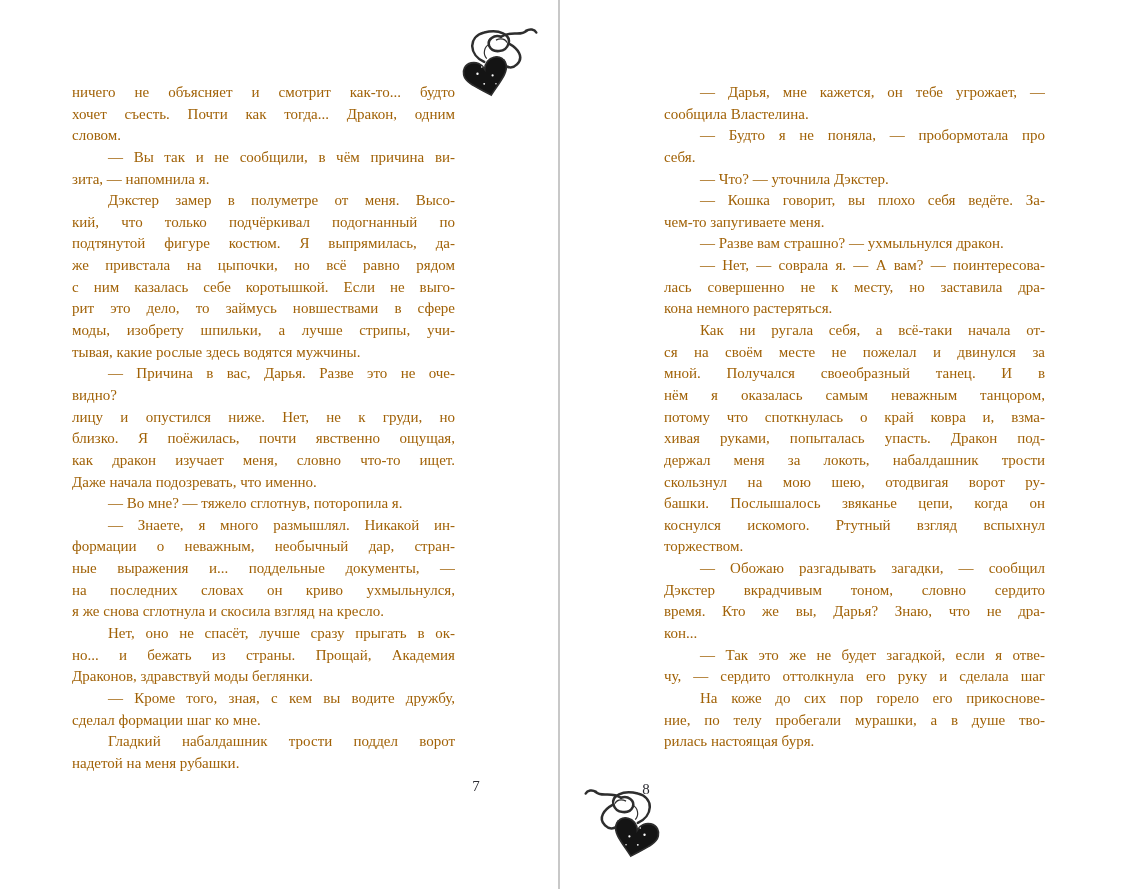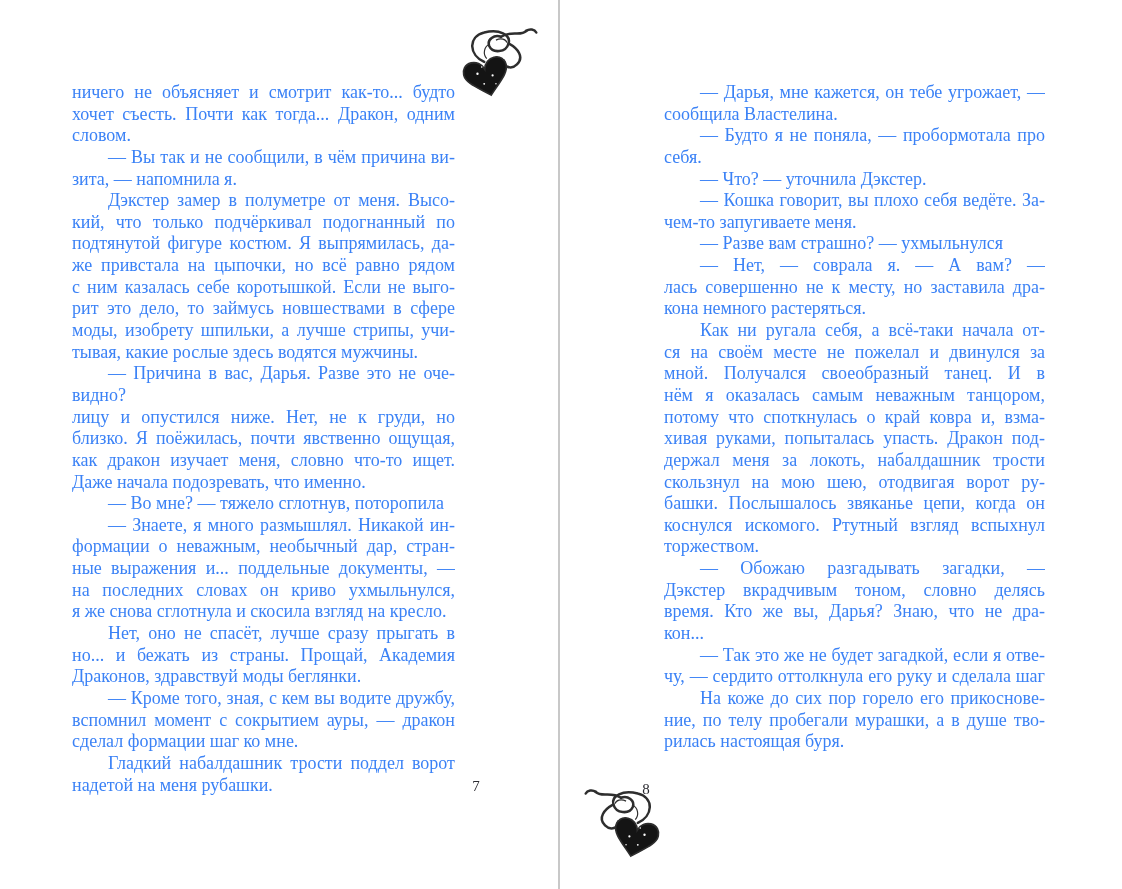--- a/index.html
+++ b/index.html
@@ -10,22 +10,22 @@
     overflow: hidden;
   }
   .spread { position: absolute; inset: 0; background: #ffffff; }
   .divider {
     position: absolute; left: 558px; top: 0;
     width: 2px; height: 889px; background: #c8c8c8;
   }
   .page-text {
     position: absolute; top: 82px;
     width: 383px;
-    color: #3b82f6;
-    font-size: 18px;
+    color: #a16207;
+    font-size: 15px;
   }
   #left-text  { left: 72px;  width: 383px; }
   #right-text { left: 664px; width: 381px; }
   .line {
     height: 21.65px; line-height: 21.65px;
     overflow: hidden;
     text-align: left;
   }
   .line.j { text-align: justify; text-align-last: justify; }
   .line.i { padding-left: 36px; }
@@ -118,21 +118,20 @@
       <div class="line i">— Во мне? — тяжело сглотнув, поторопила я.</div>
       <div class="line i j">— Знаете, я много размышлял. Никакой ин-</div>
       <div class="line j">формации о неважным, необычный дар, стран-</div>
       <div class="line j">ные выражения и... поддельные документы, —</div>
       <div class="line j">на последних словах он криво ухмыльнулся,</div>
       <div class="line">я же снова сглотнула и скосила взгляд на кресло.</div>
       <div class="line i j">Нет, оно не спасёт, лучше сразу прыгать в ок-</div>
       <div class="line j">но... и бежать из страны. Прощай, Академия</div>
       <div class="line">Драконов, здравствуй моды беглянки.</div>
       <div class="line i j">— Кроме того, зная, с кем вы водите дружбу,</div>
-      <div class="line j">вспомнил момент с сокрытием ауры, — дракон</div>
       <div class="line">сделал формации шаг ко мне.</div>
       <div class="line i j">Гладкий набалдашник трости поддел ворот</div>
       <div class="line">надетой на меня рубашки.</div>
     </div>
 
   <div class="page-text" id="right-text">
       <div class="line i j">— Дарья, мне кажется, он тебе угрожает, —</div>
       <div class="line">сообщила Властелина.</div>
       <div class="line i j">— Будто я не поняла, — пробормотала про</div>
       <div class="line">себя.</div>
@@ -148,21 +147,21 @@
       <div class="line j">мной. Получался своеобразный танец. И в</div>
       <div class="line j">нём я оказалась самым неважным танцором,</div>
       <div class="line j">потому что споткнулась о край ковра и, взма-</div>
       <div class="line j">хивая руками, попыталась упасть. Дракон под-</div>
       <div class="line j">держал меня за локоть, набалдашник трости</div>
       <div class="line j">скользнул на мою шею, отодвигая ворот ру-</div>
       <div class="line j">башки. Послышалось звяканье цепи, когда он</div>
       <div class="line j">коснулся искомого. Ртутный взгляд вспыхнул</div>
       <div class="line">торжеством.</div>
       <div class="line i j">— Обожаю разгадывать загадки, — сообщил</div>
-      <div class="line j">Дэкстер вкрадчивым тоном, словно делясь</div>
+      <div class="line j">Дэкстер вкрадчивым тоном, словно сердито</div>
       <div class="line j">время. Кто же вы, Дарья? Знаю, что не дра-</div>
       <div class="line">кон...</div>
       <div class="line i j">— Так это же не будет загадкой, если я отве-</div>
       <div class="line j">чу, — сердито оттолкнула его руку и сделала шаг</div>
       <div class="line i j">На коже до сих пор горело его прикоснове-</div>
       <div class="line j">ние, по телу пробегали мурашки, а в душе тво-</div>
       <div class="line">рилась настоящая буря.</div>
     </div>
 
   <div class="pagenum" id="pagenum-left">7</div>

